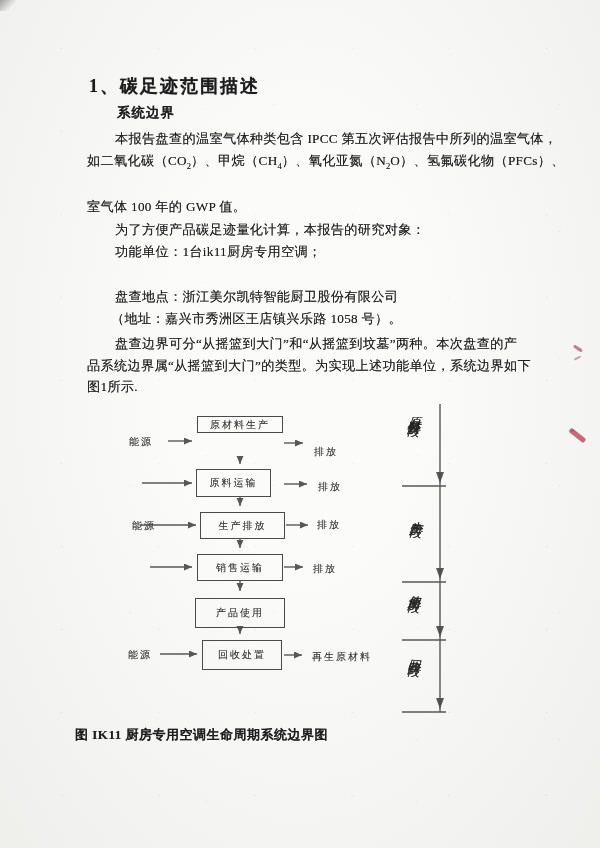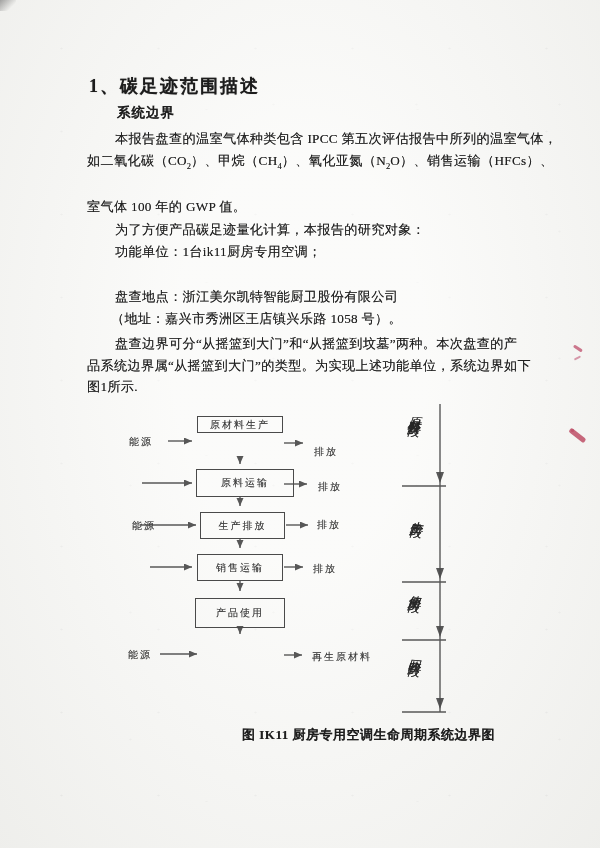--- a/index.html
+++ b/index.html
@@ -63,21 +63,21 @@
   .stage-label {
     position: absolute;
     writing-mode: vertical-rl;
     font-size: 12.5px; font-style: italic; letter-spacing: 1.5px;
     color: #262626; text-shadow: 0 0 0.5px rgba(30,30,30,0.5);
     transform: rotate(4deg); transform-origin: top center;
     white-space: nowrap;
   }
   .caption {
     position: absolute; left: 75px; top: 726px; width: 420px;
-    text-align: right; font-size: 13px; font-weight: 600; letter-spacing: 0.5px;
+    text-align: left; font-size: 13px; font-weight: 600; letter-spacing: 0.5px;
     color: #1d1d1d; text-shadow: 0 0 0.6px rgba(25,25,25,0.55);
     white-space: nowrap;
   }
   .connectors { position: absolute; left: 0; top: 0; pointer-events: none; }
   .red-mark { position: absolute; border-radius: 2px; }
   .red-mark.m1 { left: 573px; top: 347px; width: 10px; height: 2.6px; background: #c4607a; transform: rotate(33deg); opacity: .85; }
   .red-mark.m1b { left: 574px; top: 357px; width: 7px; height: 2.2px; background: #c9718a; transform: rotate(-28deg); opacity: .7; }
   .red-mark.m2dot { left: 571px; top: 429px; width: 2.5px; height: 2.5px; background: #c25a72; border-radius: 50%; opacity: .8; }
   .red-mark.m2 { left: 568px; top: 433px; width: 19px; height: 4.5px; background: #bd4e66; transform: rotate(38deg); opacity: .85; }
 </style>
@@ -85,21 +85,21 @@
 <body>
 
 <div class="page">
 
   <div class="corner-mark"></div>
 
   <h1 class="title">1、碳足迹范围描述</h1>
   <div class="heading">系统边界</div>
 
   <div class="bline" style="left:115px; top:130px">本报告盘查的温室气体种类包含 IPCC 第五次评估报告中所列的温室气体，</div>
-  <div class="bline" style="left:87px; top:152px"><span>如二氧化碳（CO</span><sub>2</sub><span>）、甲烷（CH</span><sub>4</sub><span>）、氧化亚氮（N</span><sub>2</sub><span>O）、销售运输（HFCs）、</span></div>
+  <div class="bline" style="left:87px; top:152px"><span>如二氧化碳（CO</span><sub>2</sub><span>）、甲烷（CH</span><sub>4</sub><span>）、氧化亚氮（N</span><sub>2</sub><span>O）、氢氟碳化物（PFCs）、</span></div>
   <div class="bline" style="left:87px; top:198px">室气体 100 年的 GWP 值。</div>
   <div class="bline" style="left:115px; top:221px">为了方便产品碳足迹量化计算，本报告的研究对象：</div>
   <div class="bline" style="left:115px; top:243px">功能单位：1台ik11厨房专用空调；</div>
   <div class="bline" style="left:115px; top:288px">盘查地点：浙江美尔凯特智能厨卫股份有限公司</div>
   <div class="bline" style="left:111px; top:310px">（地址：嘉兴市秀洲区王店镇兴乐路 1058 号）。</div>
   <div class="bline" style="left:115px; top:335px">盘查边界可分“从摇篮到大门”和“从摇篮到坟墓”两种。本次盘查的产</div>
   <div class="bline" style="left:87px; top:357px">品系统边界属“从摇篮到大门”的类型。为实现上述功能单位，系统边界如下</div>
   <div class="bline" style="left:87px; top:378px">图1所示.</div>
 
   <svg class="connectors" width="600" height="848" viewBox="0 0 600 848">
@@ -136,24 +136,25 @@
     </g>
     <g fill="#4a4a4a" opacity="0.92">
       <path d="M436,472 L444,472 L440,483 z"></path>
       <path d="M436,568 L444,568 L440,579 z"></path>
       <path d="M436,626 L444,626 L440,637 z"></path>
       <path d="M436,698 L444,698 L440,709 z"></path>
     </g>
   </svg>
 
   <div class="fbox" style="left:197px; top:416px; width:86px; height:17px">原材料生产</div>
-  <div class="fbox" style="left:196px; top:469px; width:98px; height:28px">原料运输</div>
+  <div class="fbox" style="left:196px; top:469px; width:75px; height:28px">原料运输</div>
   <div class="fbox" style="left:200px; top:512px; width:85px; height:27px">生产排放</div>
   <div class="fbox" style="left:197px; top:554px; width:86px; height:27px">销售运输</div>
   <div class="fbox" style="left:195px; top:598px; width:90px; height:30px">产品使用</div>
+  <div class="fbox" style="left:202px; top:640px; width:80px; height:30px">回收处置</div>
 
   <div class="dlabel" style="left:129px; top:435px">能源</div>
   <div class="dlabel" style="left:132px; top:519px">能源</div>
   <div class="dlabel" style="left:128px; top:648px">能源</div>
 
   <div class="dlabel" style="left:314px; top:445px">排放</div>
   <div class="dlabel" style="left:318px; top:480px">排放</div>
   <div class="dlabel" style="left:317px; top:518px">排放</div>
   <div class="dlabel" style="left:313px; top:562px">排放</div>
   <div class="dlabel" style="left:312px; top:650px">再生原材料</div>

